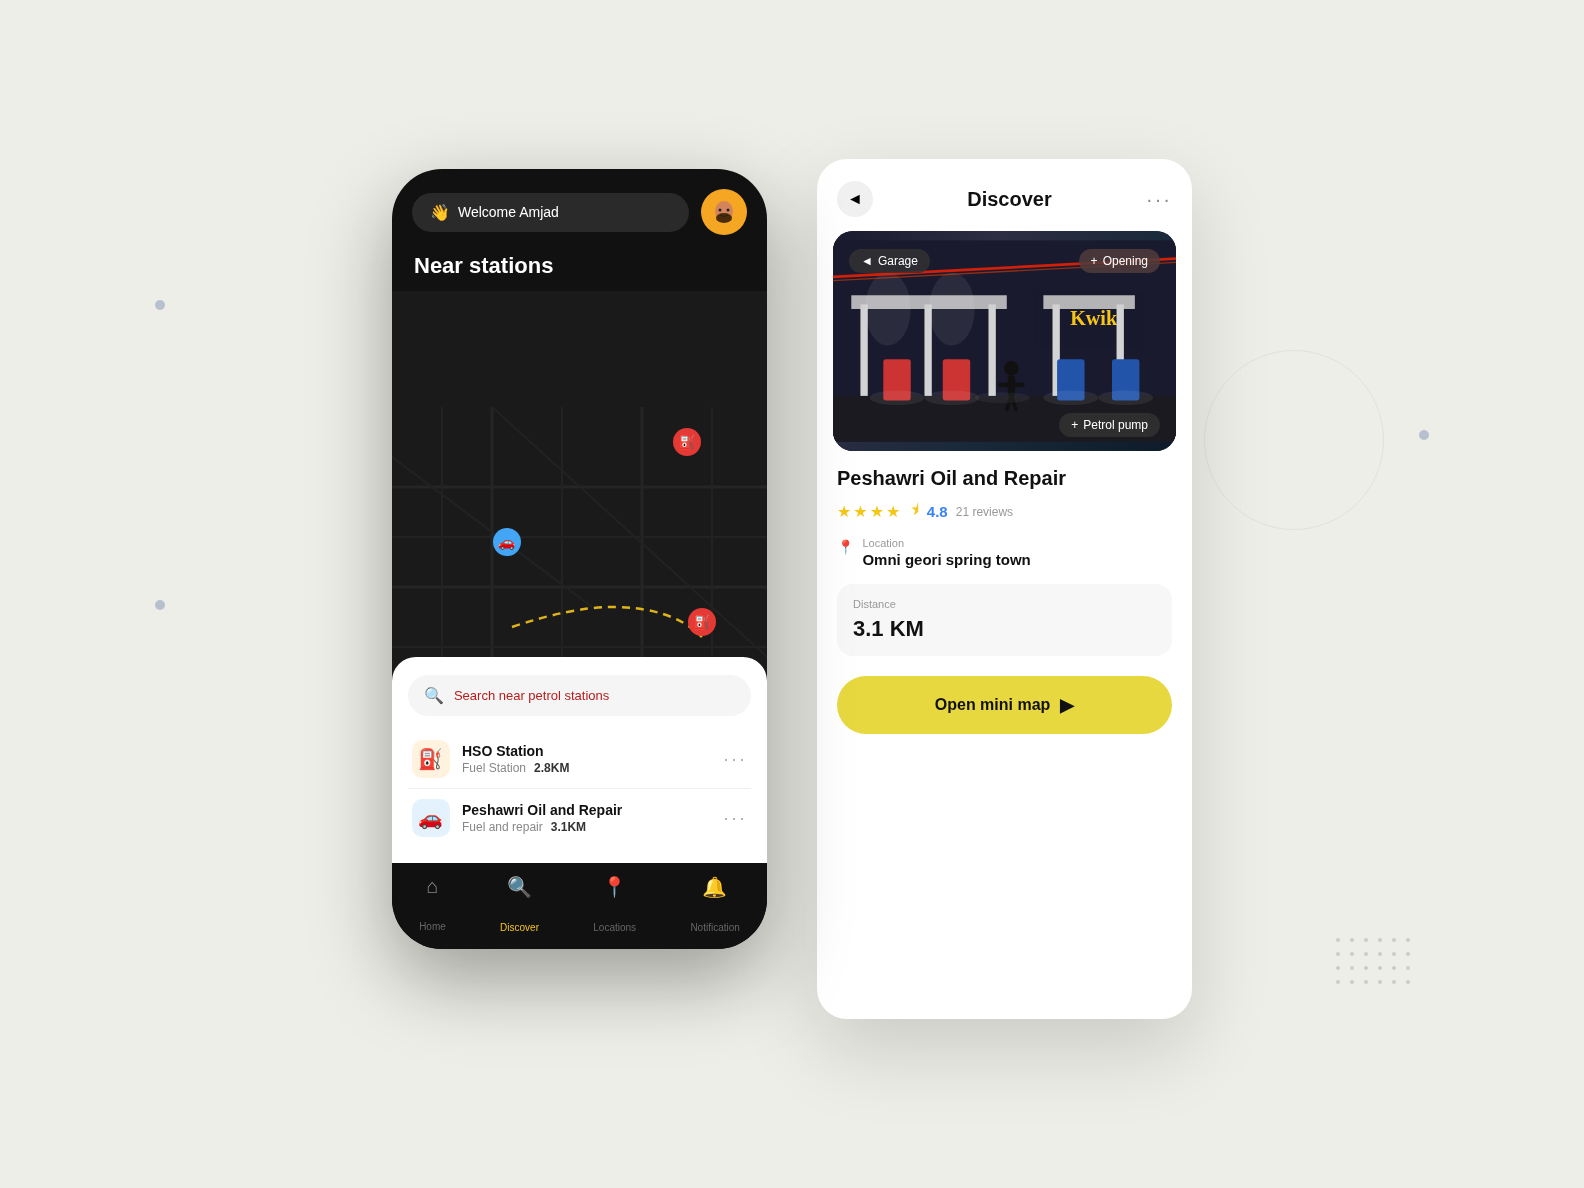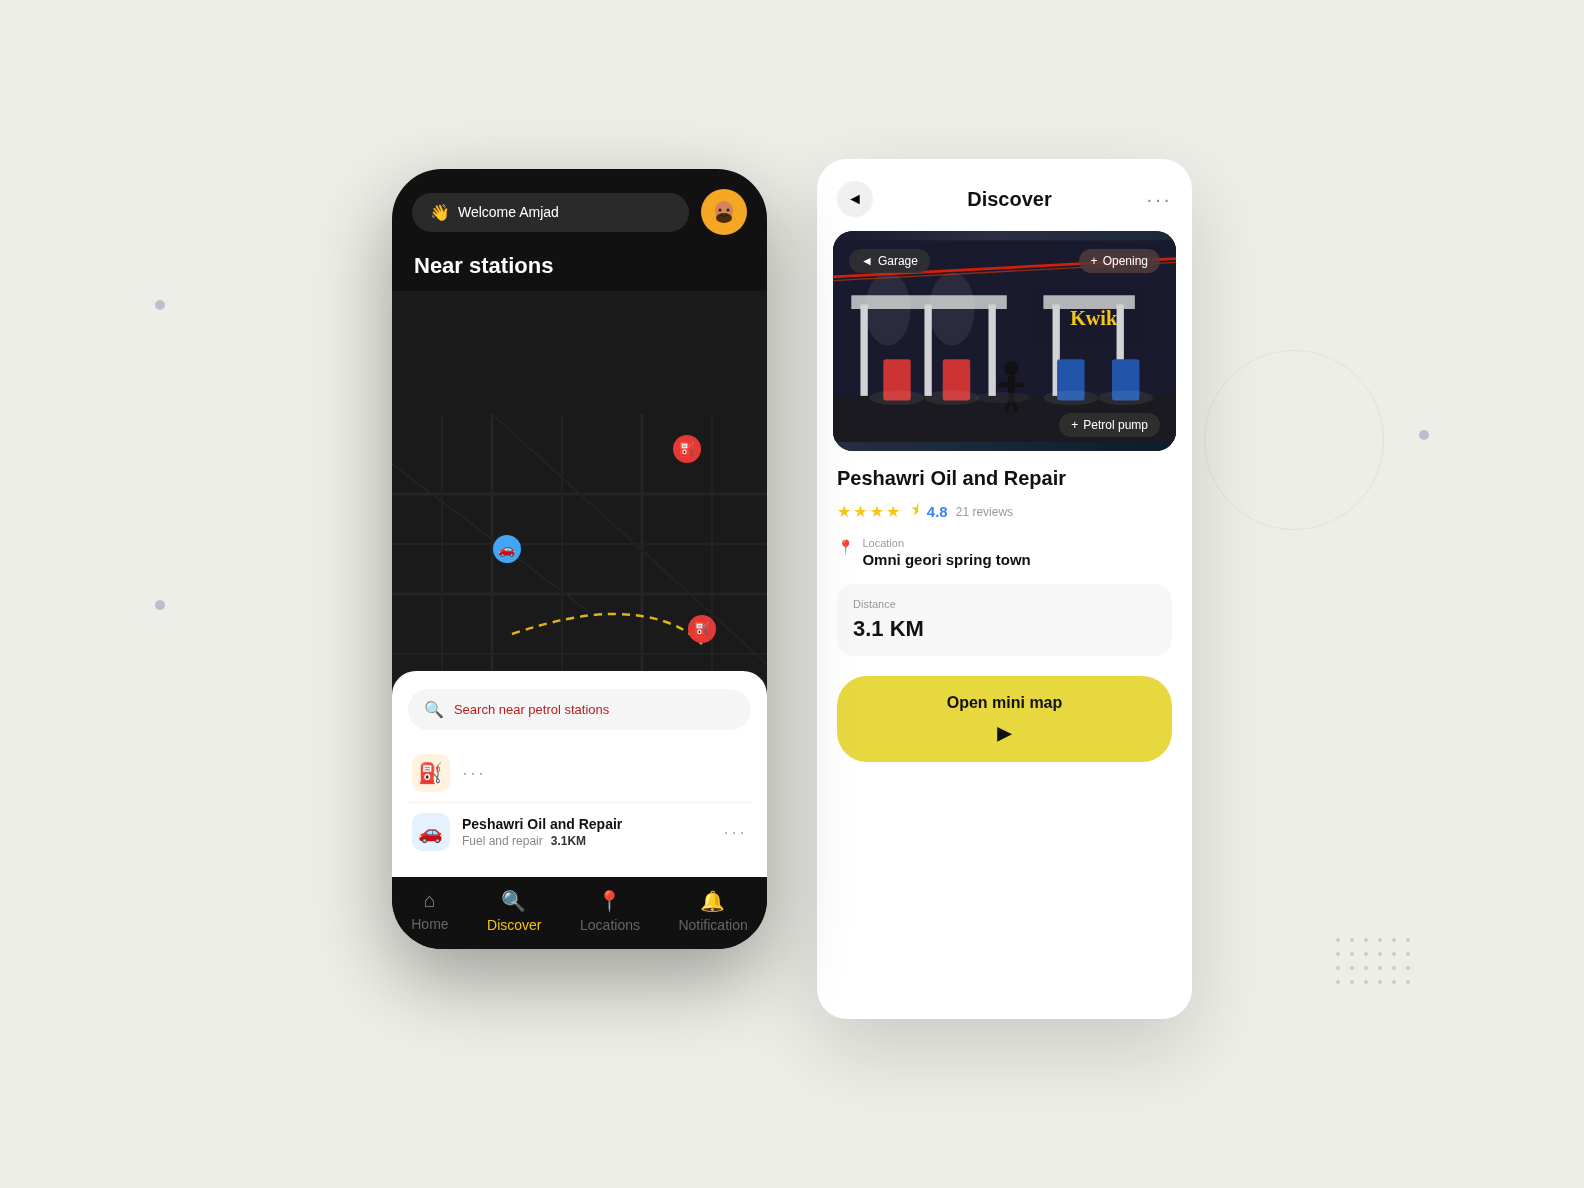--- a/index.html
+++ b/index.html
@@ -229,21 +229,21 @@
     }
     .nav-item {
       display: flex;
       flex-direction: column;
       align-items: center;
       gap: 4px;
       cursor: pointer;
     }
     .nav-icon { font-size: 20px; color: #888; }
     .nav-icon.active { color: #f5c518; }
-    .nav-label { font-size: 14px; color: #666; }
+    .nav-label { font-size: 10px; color: #666; margin-top: 19px; }
     .nav-label.active { color: #f5c518; }
 
     
     .phone-right {
       width: 375px;
       height: 860px;
       background: #fff;
       border-radius: 30px;
       overflow: hidden;
       box-shadow: 0 30px 80px rgba(0,0,0,0.15);
@@ -381,21 +381,20 @@
       border-radius: 30px;
       padding: 18px;
       display: flex;
       align-items: center;
       justify-content: center;
       gap: 10px;
       cursor: pointer;
       font-size: 16px;
       font-weight: 700;
       color: #111;
-      flex-direction: column;
     }
     .map-arrow { font-size: 18px; }
 
   </style>
 </head>
 <body>
 
 <div class="dot dot-1"></div>
 <div class="dot dot-2"></div>
 <div class="dot dot-3"></div>
@@ -500,20 +499,27 @@
 
         <div class="search-bar">
           <div class="search-icon-wrap">🔍</div>
           <span class="search-placeholder">Search near petrol stations</span>
         </div>
 
         <div class="station-list">
 
           <div class="station-item">
             <div class="station-icon">⛽</div>
+            <div class="station-info">
+              <div class="station-name">HSO Station</div>
+              <div class="station-meta">
+                <span>Fuel Station</span>
+                <span class="station-distance">2.8KM</span>
+              </div>
+            </div>
             <div class="station-more">···</div>
           </div>
 
           <div class="station-item">
             <div class="station-icon" style="background:#e3f2fd;">🚗</div>
             <div class="station-info">
               <div class="station-name">Peshawri Oil and Repair</div>
               <div class="station-meta">
                 <span>Fuel and repair</span>
                 <span class="station-distance">3.1KM</span>

